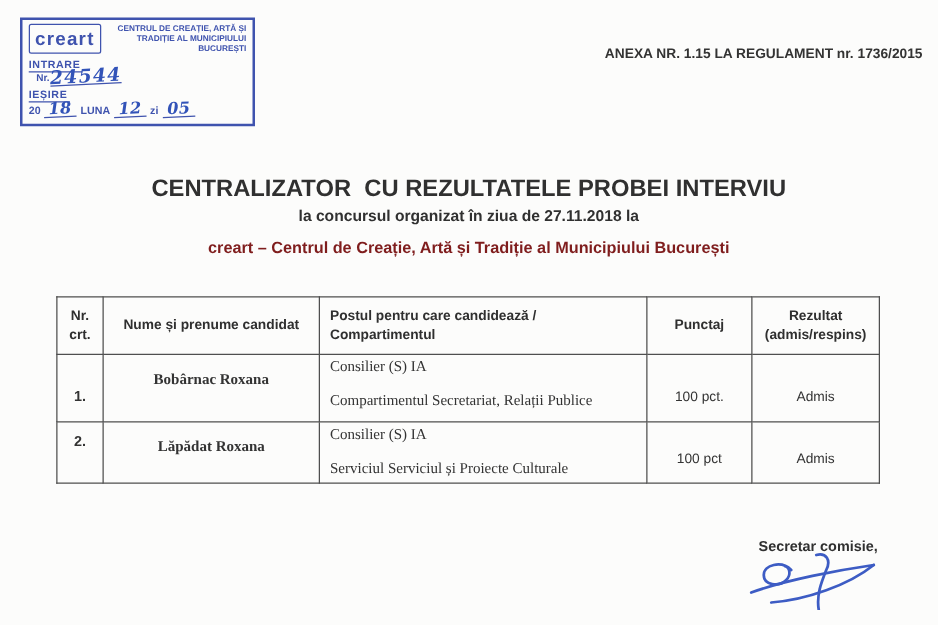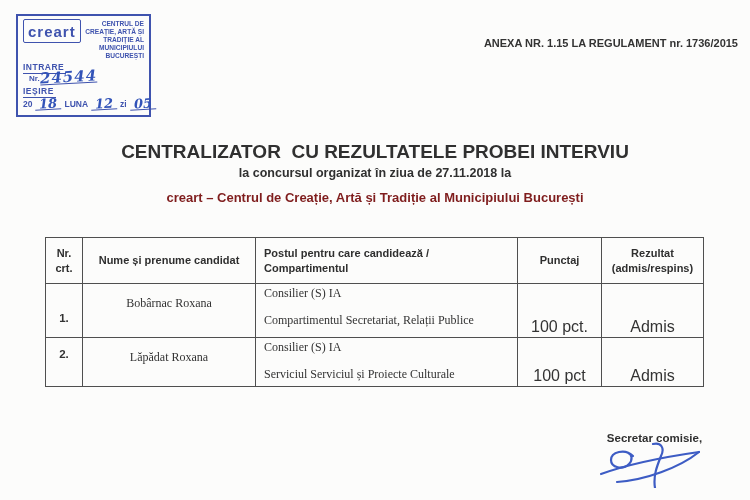--- a/index.html
+++ b/index.html
@@ -7,21 +7,21 @@
   body {
     position:relative;
     background:#fcfcfb;
     font-family:"Liberation Sans", sans-serif;
     color:#383838;
     overflow:hidden;
   }
 
   
   .stamp {
-    position:absolute; left:16px; top:14px; width:135px;
+    position:absolute; left:16px; top:14px; width:188px;
     border:2px solid var(--stamp-blue);
     color:var(--stamp-blue);
     padding:3px 5px 5px 5px;
     background:rgba(255,255,255,0.2);
   }
   .stamp-top { display:flex; align-items:stretch; gap:4px; }
   .stamp-logo {
     border:1.5px solid var(--stamp-blue);
     border-radius:2px;
     font-weight:bold; font-size:15px; letter-spacing:1px;
@@ -92,29 +92,29 @@
     font-weight:bold; font-size:11px; color:#2f2f2f;
     height:46px; vertical-align:middle; text-align:center;
     padding:2px 4px; line-height:15px;
   }
   .results thead th.left { text-align:left; padding-left:8px; }
   .row-a { height:54px; }
   .row-b { height:46px; }
   td.nr-cell { text-align:center; font-weight:bold; vertical-align:bottom; padding-bottom:13px; font-size:11.5px; }
   td.name-cell {
     font-family:"Liberation Serif", serif; font-size:12px;
-    text-align:center; vertical-align:top; padding-top:12px;
+    text-align:center; vertical-align:top; padding-top:12px;font-weight:bold;
   }
   td.post-cell {
     font-family:"Liberation Serif", serif; font-size:12px;
     vertical-align:top; padding:2px 8px 4px 8px;
   }
   td.post-cell .post2 { margin-top:12px; }
   td.score-cell, td.result-cell {
-    text-align:center; vertical-align:bottom; padding-bottom:1px; font-size:16px;
+    text-align:center; vertical-align:bottom; padding-bottom:13px; font-size:11px;
   }
 
   
   .sig-block { position:absolute; top:432px; right:8px; width:175px; text-align:center; }
   .sig-role { font-weight:bold; font-size:11.5px; color:#303030; }
   .sig-name { margin-top:11px; font-size:11.5px; color:#3a3a3a; }
   .sig-scribble { display:block; margin:0 auto; margin-top:-2px; }
 </style>
 </head>
 <body>

